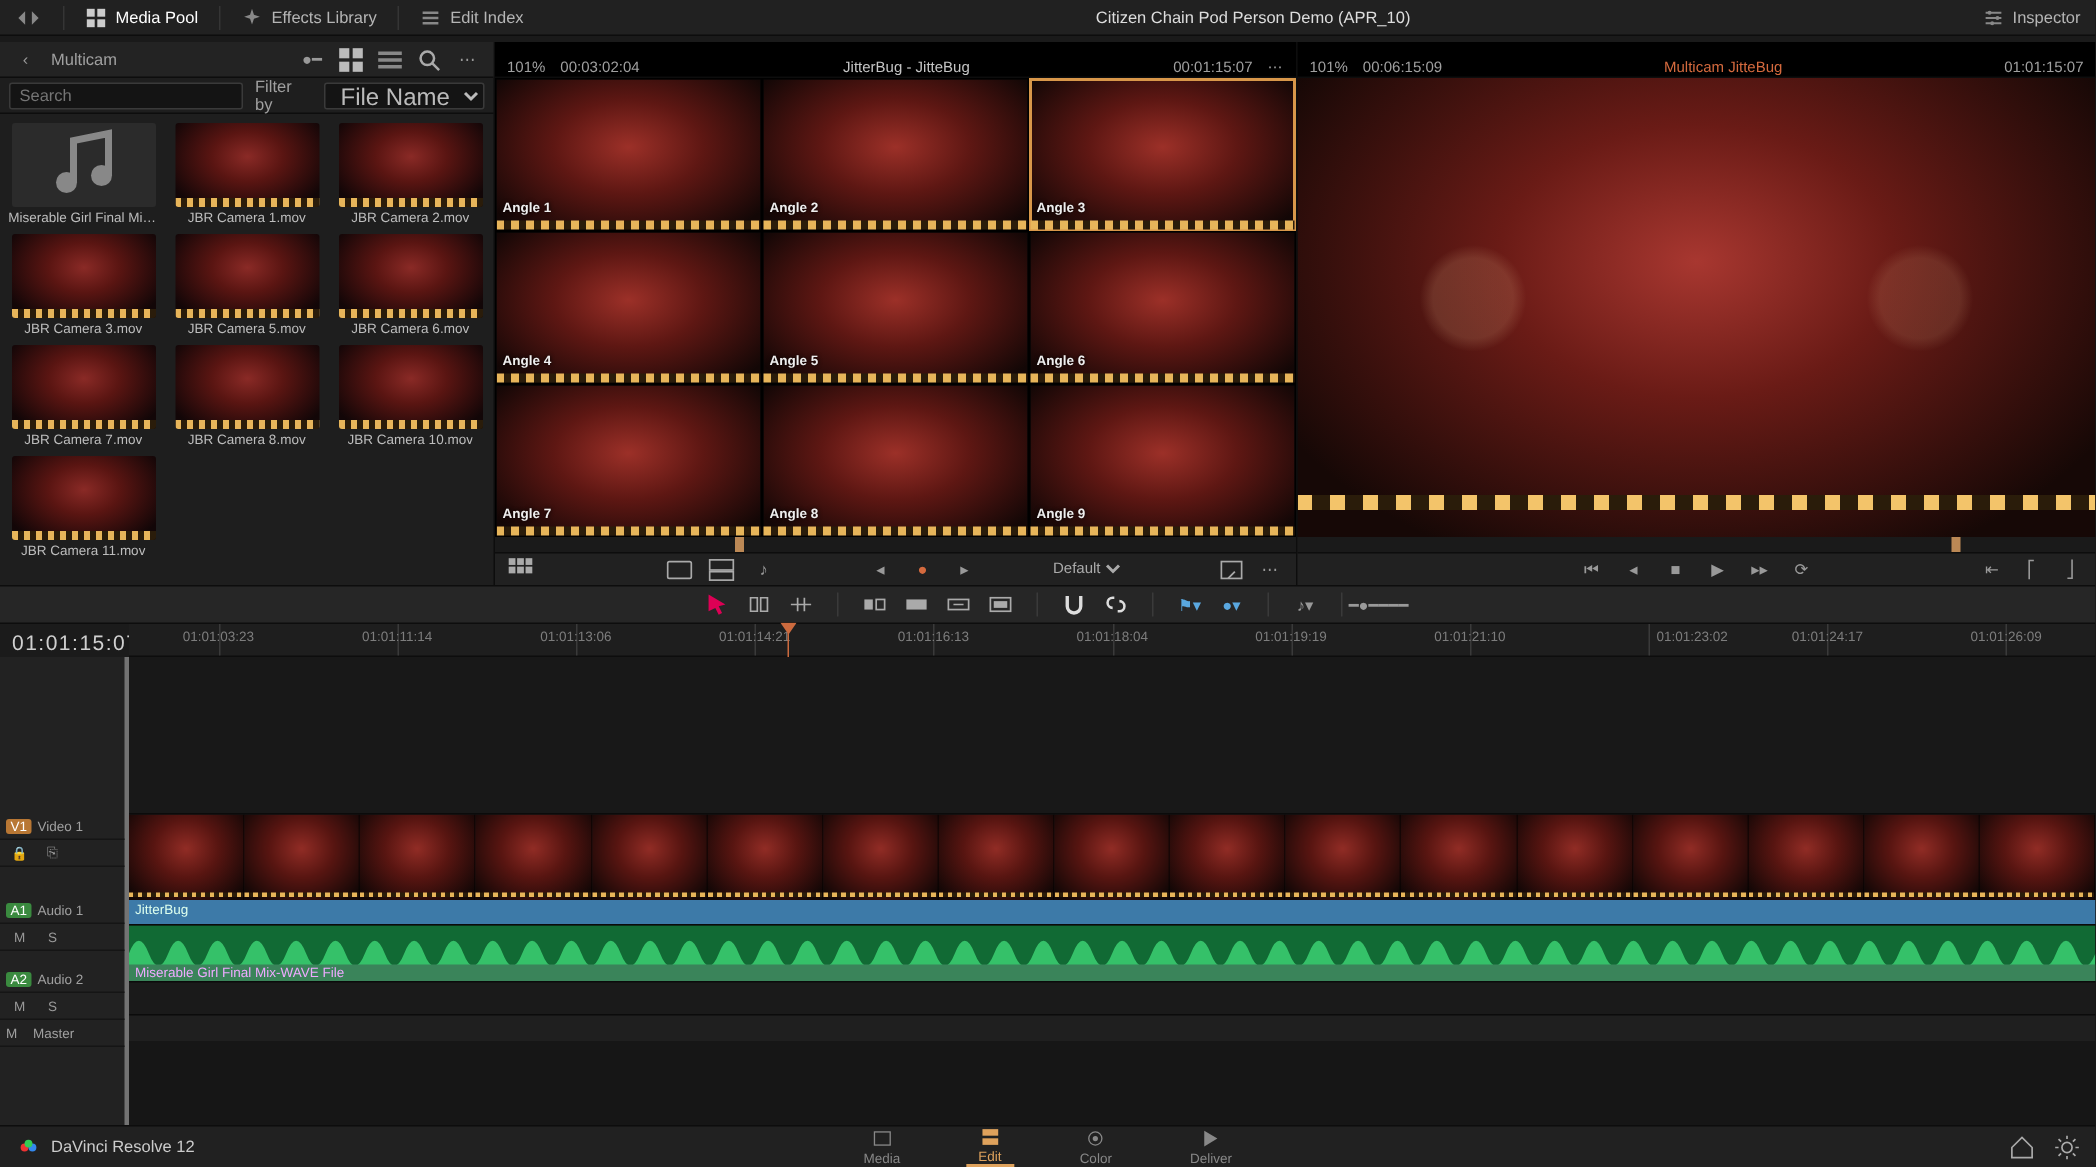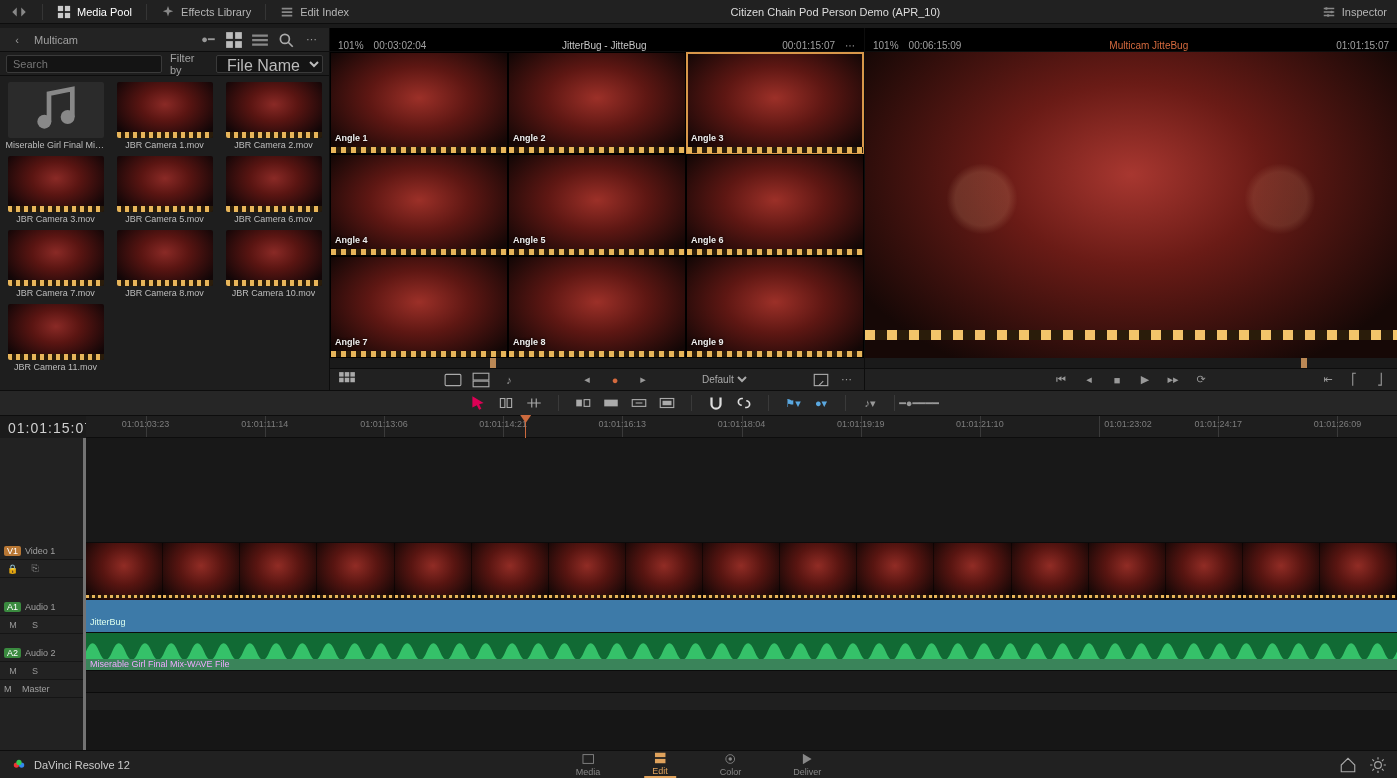--- a/index.html
+++ b/index.html
@@ -160,21 +160,21 @@
 }
 .frame-strip { flex:1; border-right:1px solid rgba(0,0,0,.5);
   background: radial-gradient(ellipse at 50% 40%, #912c25 0%, #581511 40%, #130706 90%);
   position:relative;
 }
 .frame-strip::after {
   content:""; position:absolute; left:0; right:0; bottom:2px; height:3px;
   background: repeating-linear-gradient(90deg,#e7b55a 0 3px,#2a1c0a 3px 6px);
 }
 .cliplabel {
-  height:28px; background:#3d7aa8; color:#dfe; font-size:9px; padding:16px 4px; line-height:12px;
+  height:16px; background:#3d7aa8; color:#dfe; font-size:9px; padding:0 4px; line-height:12px;
 }
 .atrack { height:38px; position:relative; background:#0f2a16; border-top:1px solid #0b0b0b;}
 .atrack svg { position:absolute; inset:0; }
 .aclabel { position:absolute; left:0; right:0; bottom:0; height:11px; background:#3a845a; font-size:9px; color:#eaf; padding:0 4px; }
 .atrack2 { height:22px; background:#1a1a1a; border-top:1px solid #0b0b0b;}
 .mrow { height:18px; background:#1f1f1f; border-top:1px solid #0b0b0b; }
 
 
 .statusbar {
   position:absolute; bottom:0; left:0; right:0; height:28px;

